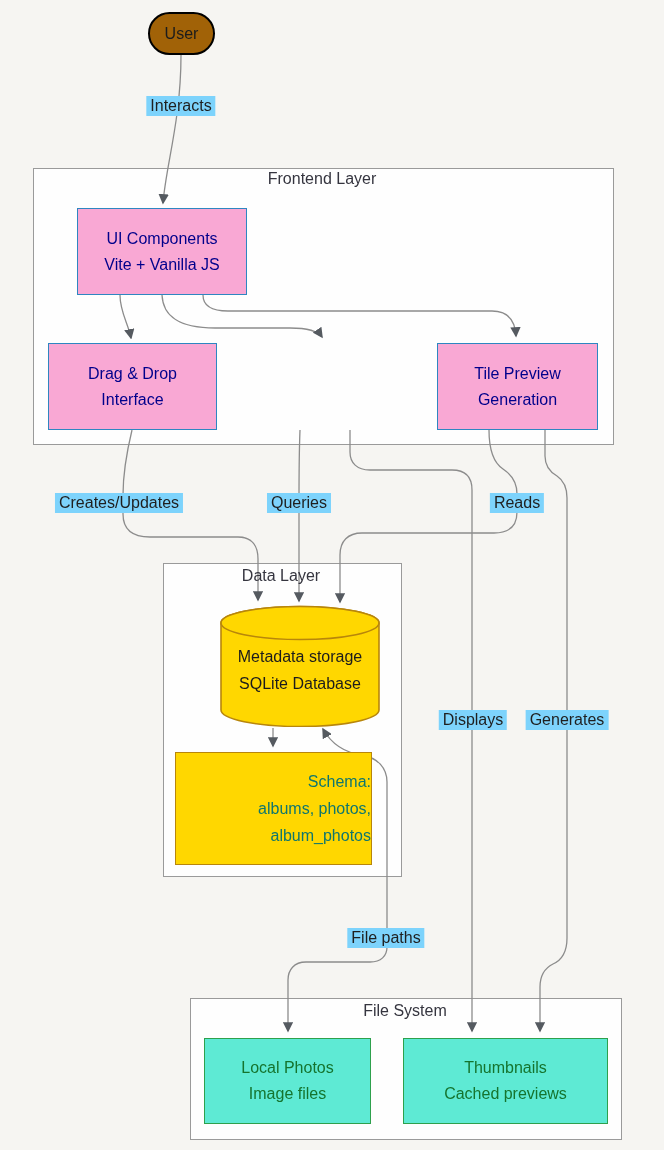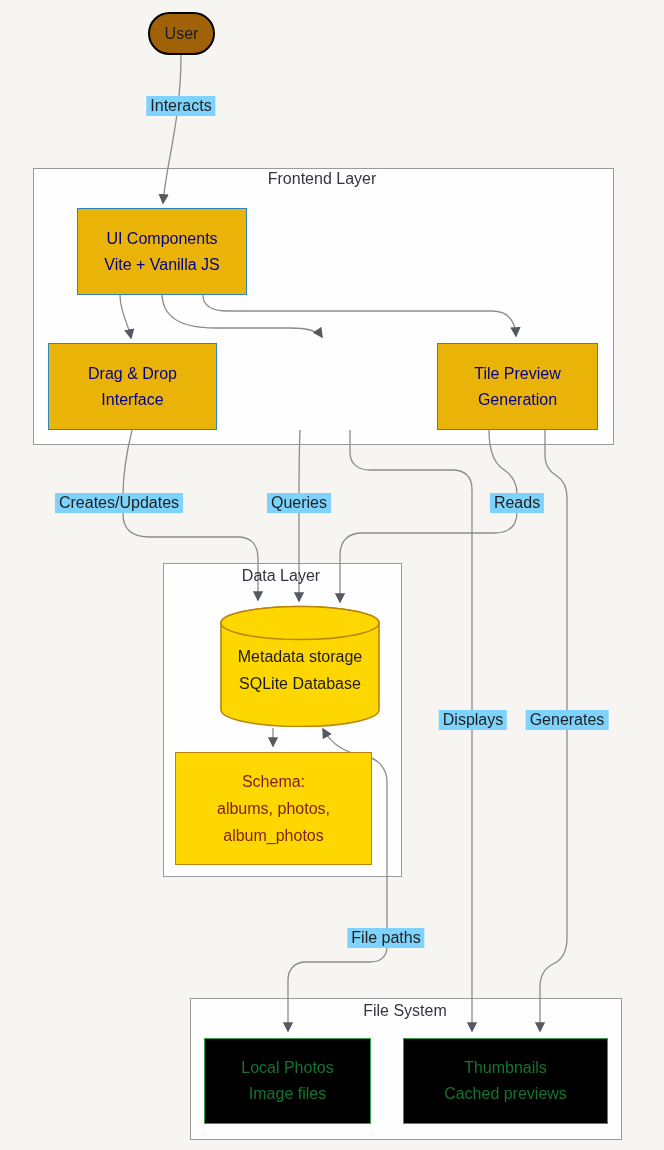--- a/index.html
+++ b/index.html
@@ -58,34 +58,35 @@
     flex-direction:column;
     align-items:center;
     justify-content:center;
     text-align:center;
     font-size:16px;
     line-height:26px;
     z-index:4;
     box-sizing:border-box;
   }
   .node.blue{
-    background:#eab308;
+    background:#f9a8d4;
     border:1.5px solid #2E86C1;
     color:#00008B;
   }
   .node.green{
-    background:#000000;
+    background:#5eead4;
     border:1.5px solid #2EA04C;
     color:#15742e;
   }
   .node.yellow{
     background:#FFD700;
     border:1.5px solid #B8860B;
-    color:#7f1d1d;
+    color:#0f766e;
     line-height:27px;
+    align-items:flex-end;
   }
   .node.stadium{
     background:#a16207;
     border:2px solid #000000;
     border-radius:22px;
     color:#1c1c1c;
   }
   
   .cyl{
     position:absolute;

